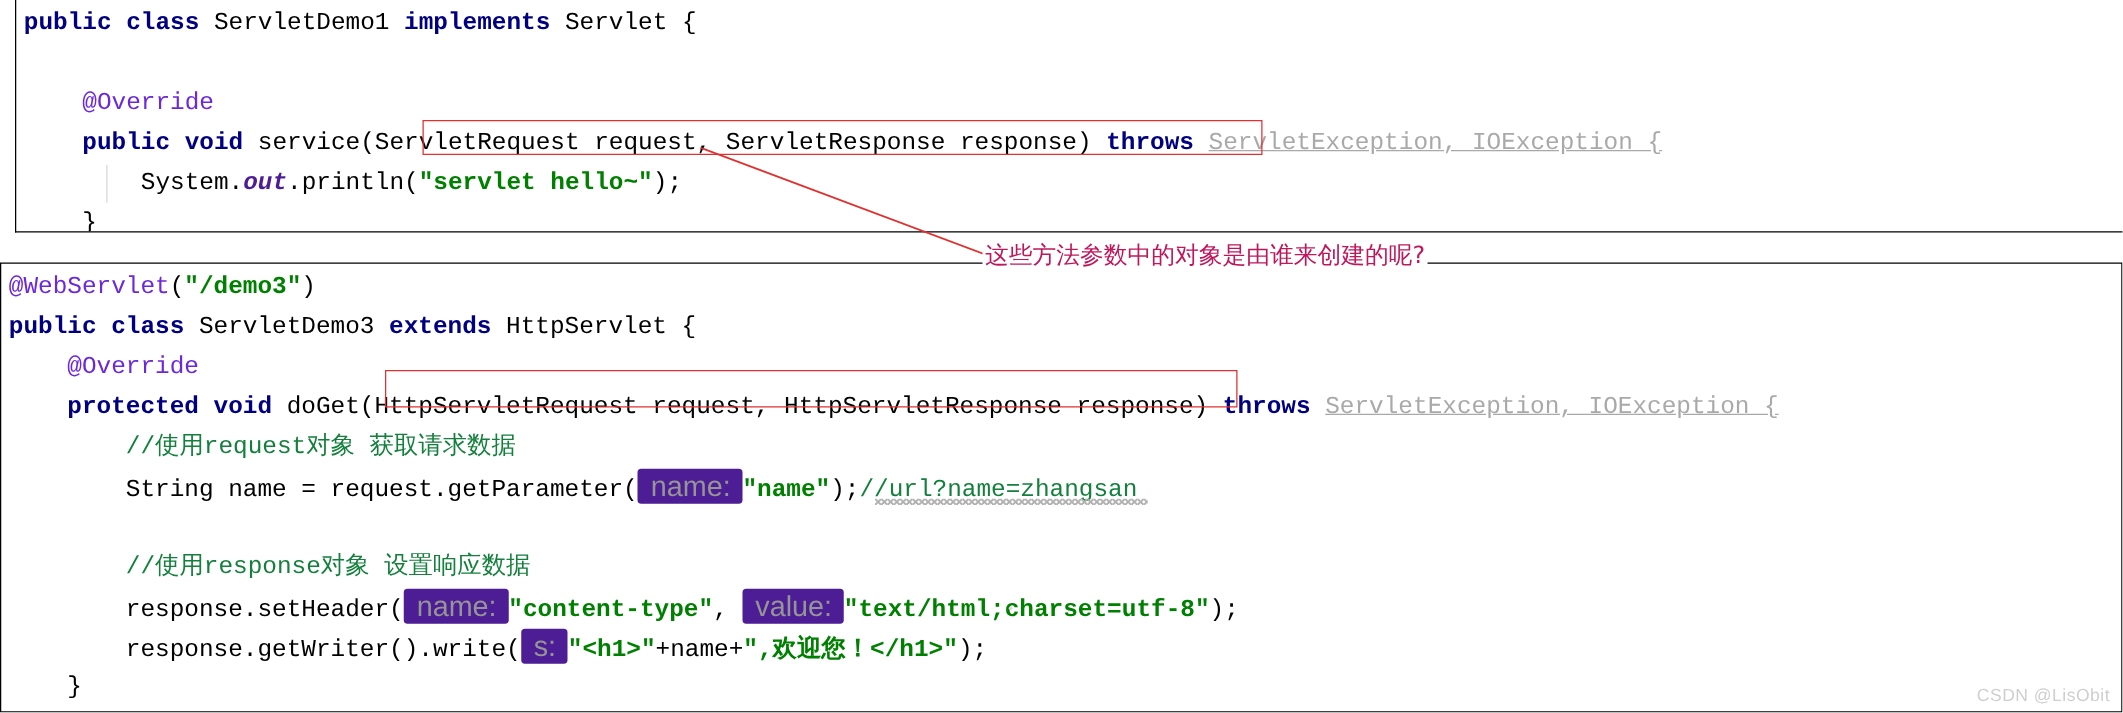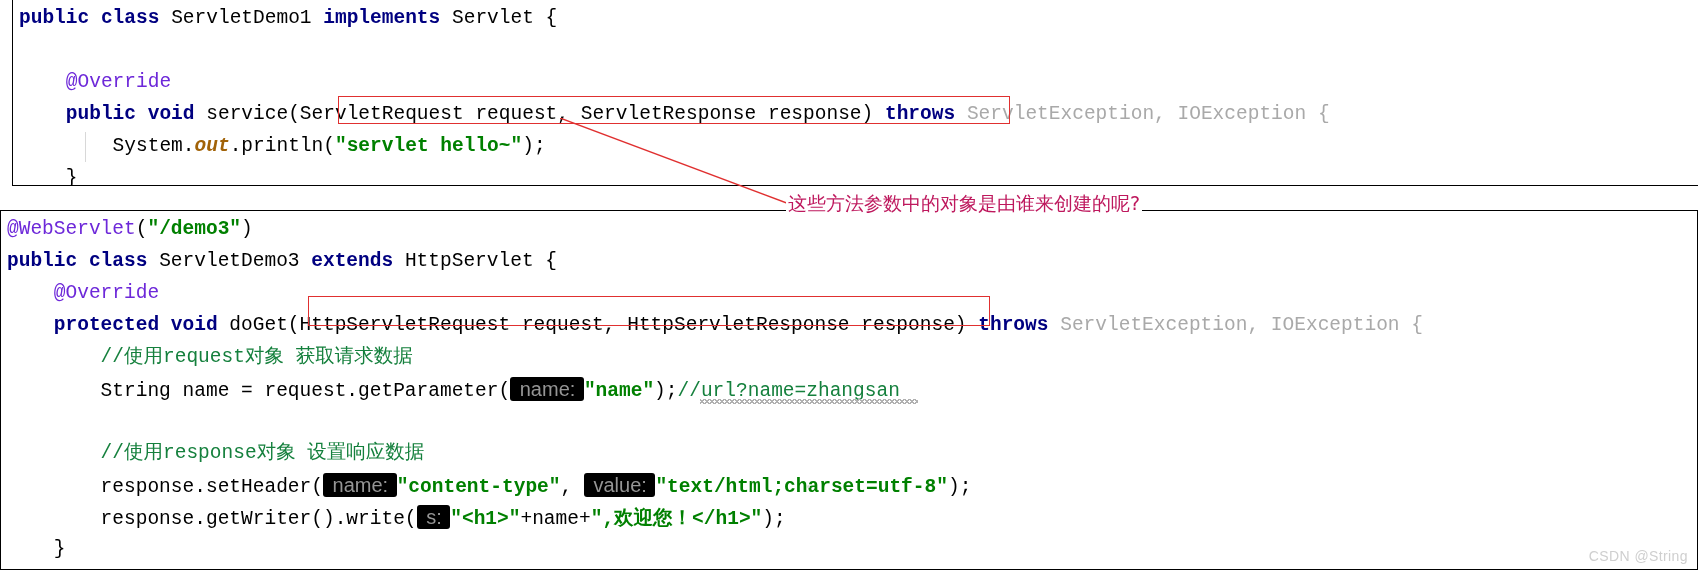--- a/index.html
+++ b/index.html
@@ -34,31 +34,31 @@
     color: #000000;
     padding: 2px 0 0 6px;
   }
   .line { height: 32px; position: relative; white-space: pre; }
 
   
   .kw       { color: #000080; font-weight: bold; }           
   .plain    { color: #000000; }
   .anno     { color: #6d28d9; }                              
   .str      { color: #008000; font-weight: bold; }           
-  .field    { color: #a16207; font-weight: bold; font-style: italic; } 
-  .grey     { color: #a9a9a9; }                              
+  .field    { color: #4c1d95; font-weight: bold; font-style: italic; } 
+  .grey     { color: #a9a9a9; text-decoration: underline; }                              
   .comment  { color: #15803d; }          
 
   
   .hint {
-    background: #000000;
+    background: #4c1d95;
     color: #959595;
     border-radius: 3px;
     padding: 1px 3px 1px 4px;
-    font-size: 20px;
+    font-size: 23px;
     font-family: "Liberation Sans", "DejaVu Sans", sans-serif;
   }
 
   
   .param-box {
     position: absolute;
     border: 1.5px solid #e03030;
     box-sizing: border-box;
     pointer-events: none;
   }
@@ -154,13 +154,13 @@
 <div class="param-box" id="param-box-bottom"></div>
 
 <div class="squiggle"></div>
 
 <svg id="leader-line" viewBox="0 0 260 95" preserveAspectRatio="none">
   <line x1="0" y1="0" x2="240" y2="90" stroke="#e03030" stroke-width="1.4"></line>
 </svg>
 
 <div id="annotation">这些方法参数中的对象是由谁来创建的呢?</div>
 
-<div id="watermark">CSDN @String</div>
+<div id="watermark">CSDN @LisObit</div>
 
 </body></html>

